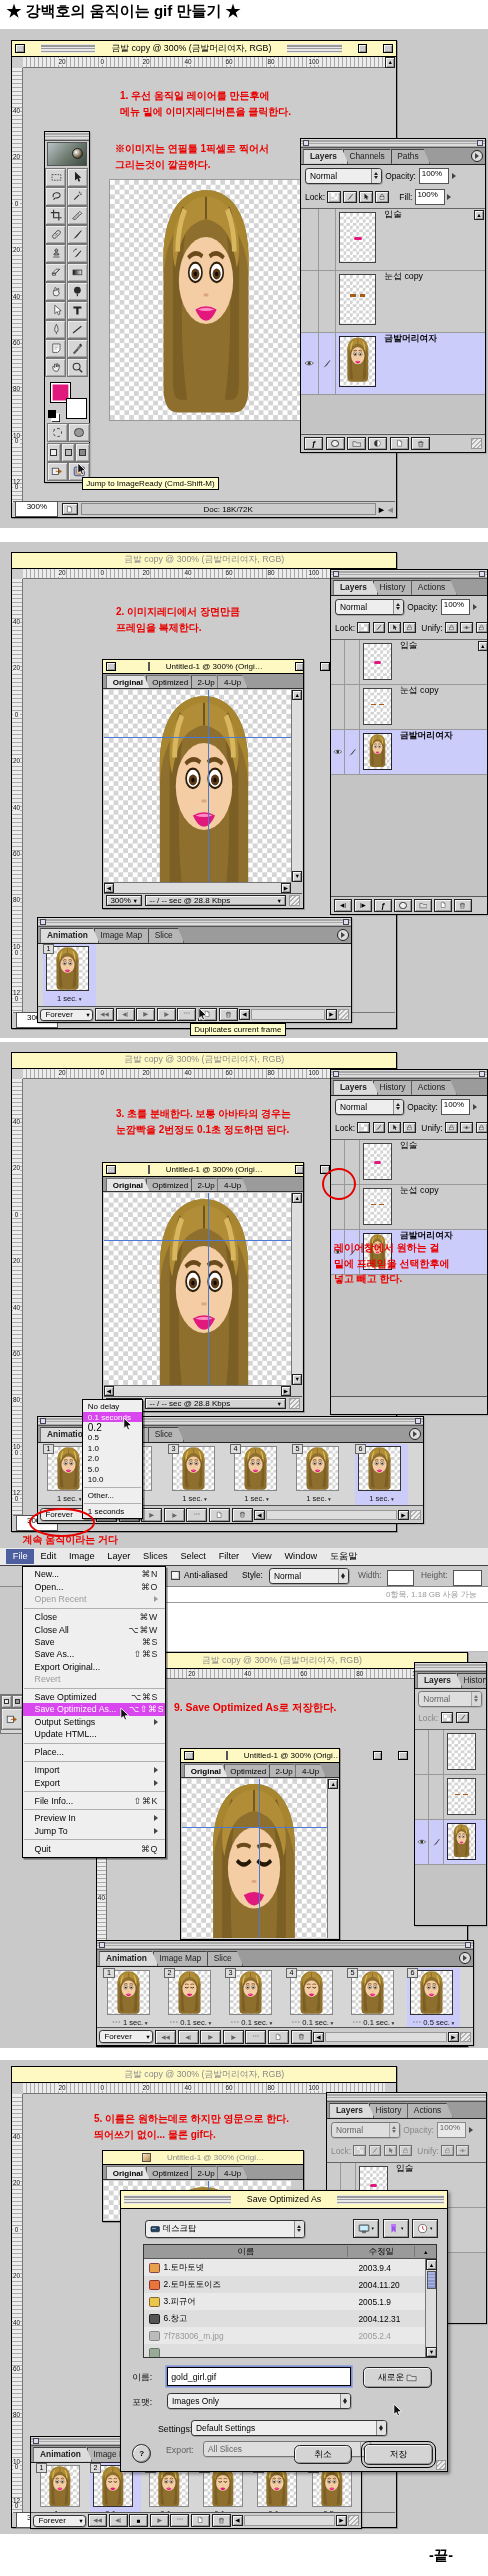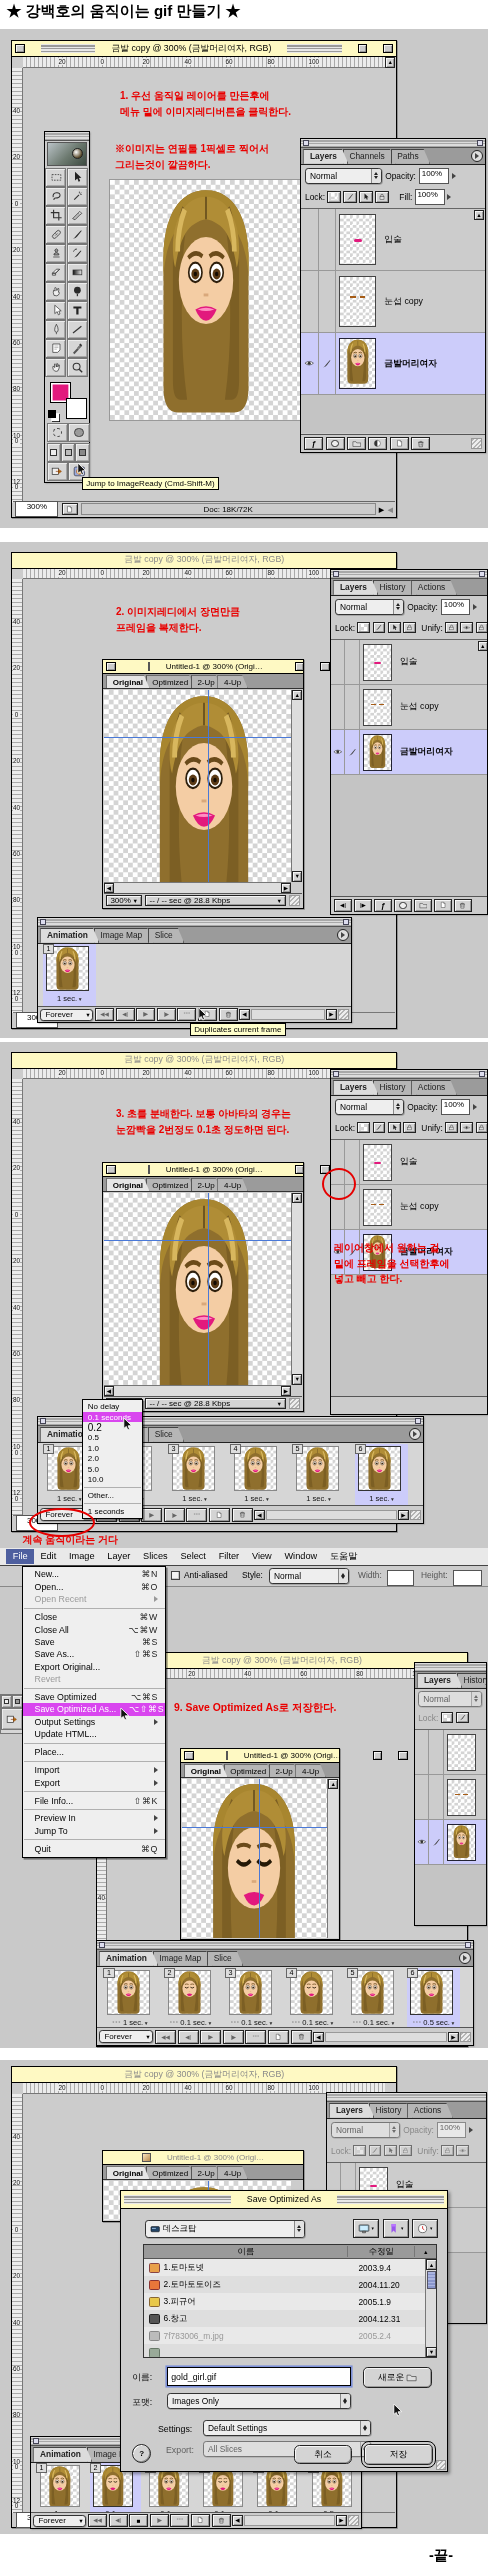--- a/index.html
+++ b/index.html
@@ -47,21 +47,21 @@
 .sep{height:0.8px;background:#b0b0b0;margin:2.4px 0.8px}
 .sar{width:0;height:0;border-left:4px solid #444;border-top:3.2px solid transparent;border-bottom:3.2px solid transparent;display:inline-block}
 .it.dis .sar{border-left-color:#999}
 .fc{position:absolute;width:53px;height:64px}
 .fn{position:absolute;left:0;top:0;width:11.2px;height:9.6px;background:#ddd;border:0.8px solid #666;font-size:7.2px;line-height:8px;text-align:center;z-index:2}
 .ft{position:absolute;left:4px;top:1.6px;width:43px;height:45px;border:0.8px solid #888;display:flex;align-items:flex-start;justify-content:center;overflow:hidden}
 .fd{position:absolute;left:0;top:50px;width:100%;text-align:center;font-size:7.6px;color:#111;white-space:nowrap;display:flex;justify-content:center;gap:1.6px;align-items:center}
 .fc.sel{background:#ccccfa}.fc.sel .ft{border:1.6px solid #333;left:3.2px}
 .twd{font-size:5.6px;color:#777;letter-spacing:0.8px}
 .ftri{font-size:5.6px;color:#333}
-.lrow{display:flex;align-items:center;border-bottom:0.8px solid #999;background:#ccc}
+.lrow{display:flex;border-bottom:0.8px solid #999;background:#ccc}
 .lrow.sel{background:#ccccfa}
 .lcol{border-right:0.8px solid #999;display:flex;align-items:center;justify-content:center;height:100%;flex:0 0 auto}
 .lname{font-size:8.8px;padding-left:4.8px;white-space:nowrap}
 .lrow.sel .lname{font-weight:bold}
 .lthumb{border:0.8px solid #444;margin:3.2px;display:flex;justify-content:center;overflow:hidden;flex:0 0 auto}
 .lrow.sel .lthumb{border:1.6px solid #223}
 .sbtn{width:10.4px;height:10.4px;font-size:5.6px;flex:0 0 auto}
 .grip{width:10.4px;height:10.4px;background:repeating-linear-gradient(135deg,#b5b5b5 0 1.6px,#eee 1.6px 3.2px);border:0.8px solid #999}
 .tool{width:21px;height:19px;border:0.8px solid #777;background:#d6d6d6;box-shadow:inset 0.8px 0.8px 0 #f3f3f3,inset -0.8px -0.8px 0 #999;display:flex;align-items:center;justify-content:center}
 .ti{width:12.8px;height:12.8px}
@@ -1226,20 +1226,24 @@
     <div class="it" style="height:10.4px;font-size:8px;padding:0 4.8px">
           <span>1 seconds</span>
         </div>
   </div>
 
   <div class="ring" style="left:29px;top:466px;width:66px;height:29px"></div>
   <div class="red" style="left:22.4px;top:490px">계속 움직이라는 거다</div>
 </div>
 
 <div class="panel" id="p4" style="top:1548px;height:500px">
+  <div class="a" style="left:164px;top:38px;width:324px;height:66px;background:#fff;border-bottom:0.8px solid #bbb">
+    <div class="a" style="right:11.2px;top:3.2px;font-size:8px;color:#999">0항목, 1.18 GB 사용 가능</div>
+    <div class="hline" style="left:0;right:0;top:16px"></div>
+  </div>
 
   <div class="win off" style="left:96px;top:104px;width:372px;height:395px">
     <div class="tb">
           <div class="tbs"></div>
           <div class="tbt">금발 copy @ 300% (금발머리여자, RGB)</div>
           <div class="tbs"></div>
         </div>
     <div class="hr" style="left:10.4px;top:16px;width:350px">
       <span class="rn" style="left:24px">0</span>
           <span class="rn" style="left:80px">20</span>
@@ -1649,20 +1653,24 @@
           <span class="vn" style="top:318px">80</span>
           <span class="vn" style="top:365px">100</span>
           <span class="vn" style="top:404px">120</span>
     </div>
     <div class="a" style="left:0.8px;right:0.8px;bottom:0.8px;height:14.4px;background:#ccc;border-top:0.8px solid #777;display:flex;align-items:center;padding:0 3.2px">
           <div class="fld" style="width:42px;justify-content:center">
             <span>300%</span>
           </div>
         </div>
   </div>
+  <div class="red" style="left:94px;top:51px">
+        <div>5. 이름은 원하는데로 하지만 영문으로 한다.</div>
+        <div>띄어쓰기 없이... 물론 gif다.</div>
+      </div>
 
   <div class="win off" style="left:102px;top:90px;width:202px;height:72px">
     <div class="tb" style="height:14.4px">
           <div class="tbs"></div>
           <div style="width:8.8px;height:8.8px;background:linear-gradient(135deg,#fbe7c0,#b98b4e);border:0.8px solid #555"></div>
           <div class="tbt" style="font-size:8px">Untitled-1 @ 300% (Origi…</div>
           <div class="tbs"></div>
         </div>
     <div style="display:flex;align-items:flex-end;background:#9b9b9b;height:15px;padding:1.6px 3.2px 0;border-bottom:0.8px solid #333">
       <div class="dtab on">Original</div>
@@ -1957,21 +1965,21 @@
           <svg style="width:11.2px;height:11.2px" viewBox="0 0 16 16">
             <use href="#iFolder"></use>
           </svg>
         </div>
     <span class="a" style="left:11.2px;top:206px;font-size:8.8px">포맷:</span>
     <div class="pop a" style="left:46px;top:202px;width:184px">
           <span>Images Only</span>
           <div class="ud"></div>
         </div>
     <span class="a" style="left:37px;top:233px;font-size:8.8px">Settings:</span>
-    <div class="pop a" style="left:82px;top:229px;width:168px">
+    <div class="pop a" style="left:70px;top:229px;width:196px">
           <span>Default Settings</span>
           <div class="ud"></div>
         </div>
     <span class="a dim" style="left:45px;top:254px;font-size:8.8px">Export:</span>
     <div class="pop a dim" style="left:82px;top:250px;width:168px">
           <span>All Slices</span>
           <div class="ud"></div>
         </div>
     <div class="b3 a" style="left:11.2px;top:253px;width:19px;height:19px;border-radius:50%;font-weight:bold">
           <span>?</span>

